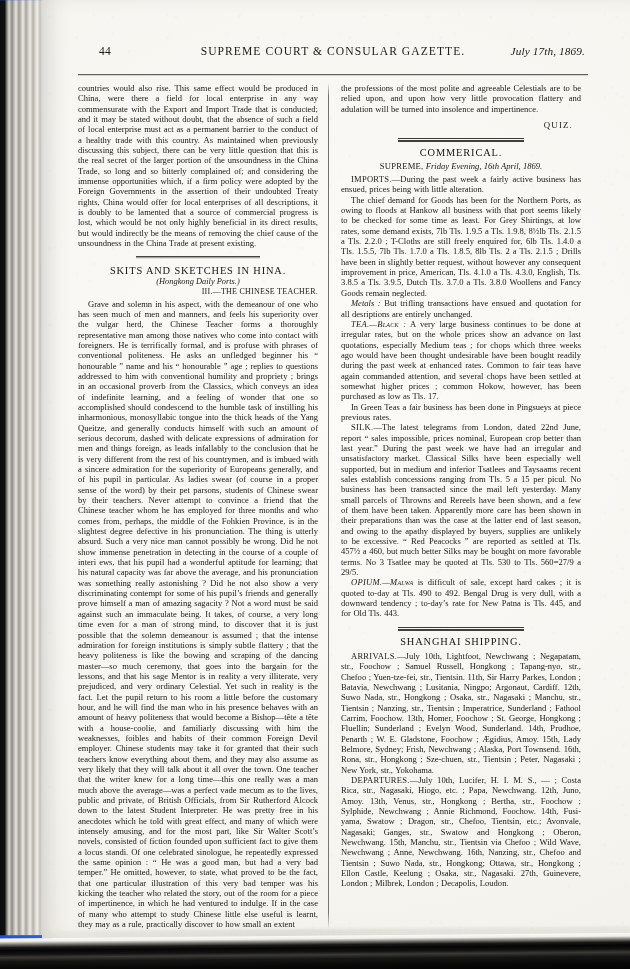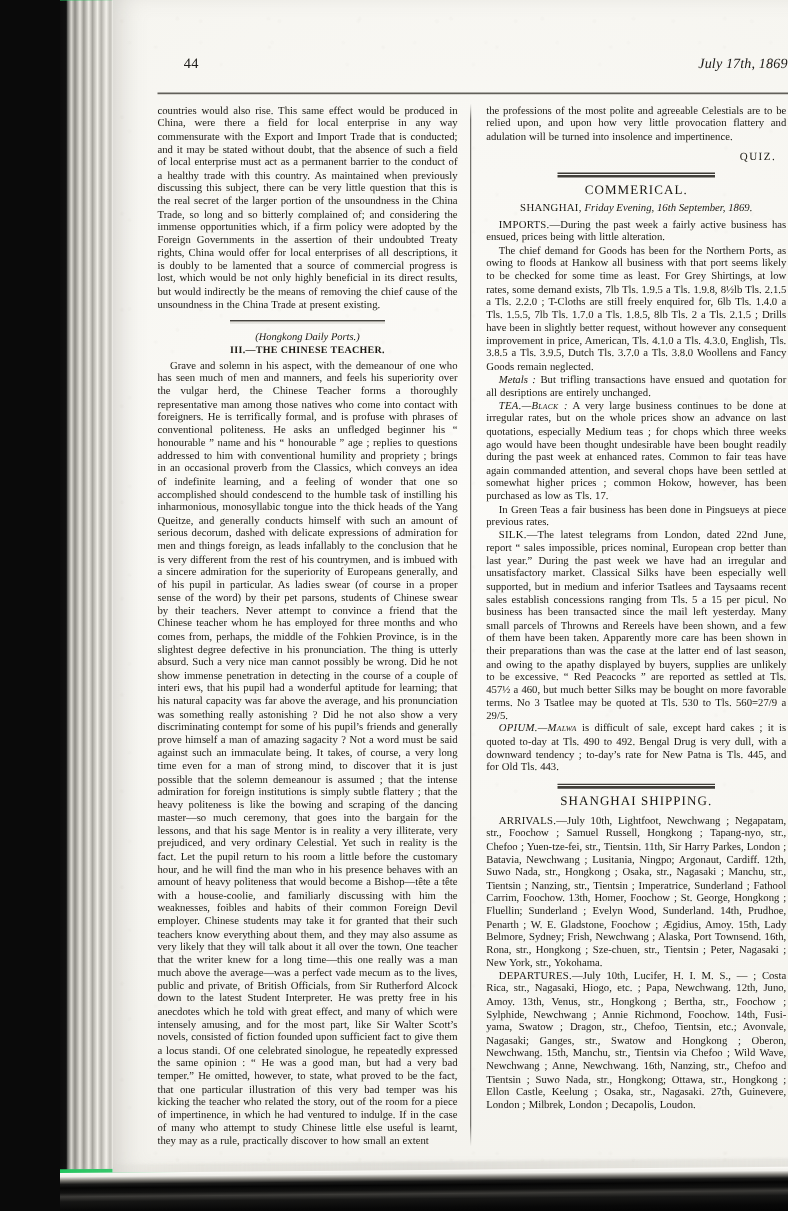--- a/index.html
+++ b/index.html
@@ -12,22 +12,21 @@
     width: 630px;
     height: 969px;
     overflow: hidden;
     font-family: "Liberation Serif", "DejaVu Serif", serif;
   }
 
   
   #scan {
     position: absolute;
     inset: 0;
-    background: #22c55e;
-    margin-left: 48px;
+    background: #1d4ed8;
   }
 
   
   .edge-stack {
     position: absolute;
     left: 0;
     top: 0;
     width: 60px;
     height: 935px;
     background:
@@ -216,27 +215,26 @@
     color: #181610;
   }
   .sec-source {
     text-align: center;
     font-size: 8.4px;
     font-style: italic;
     margin-top: 1px;
     color: #1c1a13;
   }
   .sec-sub {
-    text-align: center;
+    text-align: right;
     font-size: 8.0px;
     margin-top: 1px;
     margin-bottom: 3px;
     letter-spacing: 0.35px;
     color: #1b1912;
-    font-weight: bold;
   }
   .sec-dateline {
     text-align: center;
     font-size: 8.6px;
     margin-top: 3px;
     margin-bottom: 3px;
     color: #1a1811;
   }
   .signoff {
     text-align: right;
@@ -256,53 +254,55 @@
 
 <div id="scan">
 
   <div class="edge-stack"></div>
 
   <div id="page">
     <div class="content">
 
       <div class="running-head">
         <div class="rh-page-no">44</div>
+        <div class="rh-title">SUPREME COURT &amp; CONSULAR GAZETTE.</div>
         <div class="rh-date">July 17th, 1869.</div>
       </div>
       <div class="head-rule"></div>
 
       <div class="columns">
 
         <div class="col col-left">
 
           <p class="body no-indent">countries would also rise. This same effect would be produced in China, were there a field for local enterprise in any way commensurate with the Export and Import Trade that is conducted; and it may be stated without doubt, that the absence of such a field of local enterprise must act as a permanent barrier to the conduct of a healthy trade with this country. As maintained when previously discussing this subject, there can be very little question that this is the real secret of the larger portion of the unsoundness in the China Trade, so long and so bitterly complained of; and considering the immense opportunities which, if a firm policy were adopted by the Foreign Governments in the assertion of their undoubted Treaty rights, China would offer for local enterprises of all descriptions, it is doubly to be lamented that a source of commercial progress is lost, which would be not only highly beneficial in its direct results, but would indirectly be the means of removing the chief cause of the unsoundness in the China Trade at present existing.</p>
 
           <div class="sec-rule"></div>
 
+          <h2 class="sec-title">SKITS AND SKETCHES IN  HINA.</h2>
           <div class="sec-source">(Hongkong Daily Ports.)</div>
           <div class="sec-sub sc">III.—THE CHINESE TEACHER.</div>
 
           <p class="body cont">Grave and solemn in his aspect, with the demeanour of one who has seen much of men and manners, and feels his superiority over the vulgar herd, the Chinese Teacher forms a thoroughly representative man among those natives who come into contact with foreigners. He is terrifically formal, and is profuse with phrases of conventional politeness. He asks an unfledged beginner his “ honourable ” name and his “ honourable ” age ; replies to questions addressed to him with conventional humility and propriety ; brings in an occasional proverb from the  Classics, which conveys an idea of indefinite learning, and a feeling of wonder that one so accomplished should condescend to the humble task of instilling his inharmonious, monosyllabic tongue into the thick heads of the Yang Queitze, and generally conducts himself with such an amount of serious decorum, dashed with delicate expressions of admiration for men and things foreign, as leads infallably to the conclusion that he is very different from the rest of his countrymen, and is imbued with a sincere admiration for the superiority of Europeans generally, and of his pupil in particular. As ladies swear (of course in a proper sense of the word) by their pet parsons, students of Chinese swear by their teachers. Never attempt to convince a friend that the Chinese teacher whom he has employed for three months and who comes from, perhaps, the middle of the Fohkien Province, is in the slightest degree defective in his pronunciation. The thing is utterly absurd. Such a very nice man cannot possibly be wrong. Did he not show immense penetration in detecting in the course of a couple of interi ews, that his pupil had a wonderful aptitude for learning; that his natural capacity was far above the average, and his pronunciation was something really astonishing ? Did he not also show a very discriminating contempt for some of his pupil’s friends and generally prove himself a man of amazing sagacity ? Not a word must be said against such an immaculate being. It takes, of course, a very long time even for a man of strong mind, to discover that it is just possible that the solemn demeanour is assumed ; that the intense admiration for foreign institutions is simply subtle flattery ; that the heavy politeness is like the bowing and scraping of the dancing master—so much ceremony, that goes into the bargain for the lessons, and that his sage Mentor is in reality a very illiterate, very prejudiced, and very ordinary Celestial. Yet such in reality is the fact. Let the pupil return to his room a little before the customary hour, and he will find the man who in his presence behaves with an amount of heavy politeness that would become a Bishop—tête a tête with a house-coolie, and familiarly discussing with him the weaknesses, foibles and habits of their common Foreign Devil employer. Chinese students may take it for granted that their such teachers know everything about them, and they may also assume as very likely that they will talk about it all over the town. One teacher that the writer knew for a long time—this one really was a man much above the average—was a perfect vade mecum as to the lives, public and private, of British Officials, from Sir Rutherford Alcock down to the latest Student Interpreter. He was pretty free in his anecdotes which he told with great effect, and many of which were intensely amusing, and for the most part, like Sir Walter Scott’s novels, consisted of fiction founded upon sufficient fact to give them a locus standi. Of one celebrated sinologue, he repeatedly expressed the same opinion : “ He was a good man, but had a very bad temper.” He omitted, however, to state, what proved to be the fact, that one particular illustration of this very bad temper was his kicking the teacher who related the story, out of the room for a piece of impertinence, in which he had ventured to indulge. If in the case of many who attempt to study Chinese little else useful is learnt, they may as a rule, practically discover to how small an extent</p>
         </div>
 
         <div class="col-rule"></div>
 
         <div class="col col-right">
 
           <p class="body no-indent">the professions of the most polite and agreeable Celestials are to be relied upon, and upon how very little provocation flattery and adulation will be turned into insolence and impertinence.</p>
 
           <div class="signoff">QUIZ.</div>
 
           <div class="sec-rule thick"></div>
 
           <h2 class="sec-title">COMMERICAL.</h2>
 
           <div class="sec-dateline">
-            <span class="sc">SHANGHAI,</span>
-            <span class="it">Friday Evening, 16th September, 1869.</span>
+            <span class="sc">SUPREME,</span>
+            <span class="it">Friday Evening, 16th April, 1869.</span>
           </div>
 
           <div>
             <p class="body cont">
               <span class="sc">IMPORTS.</span><span>—During the past week a fairly active business has ensued, prices being with little alteration.</span>
             </p>
             <p class="body cont">
               <span>The chief demand for Goods has been for the Northern Ports, as owing to floods at Hankow all business with that port seems likely to be checked for some time as least. For Grey Shirtings, at low rates, some demand exists, 7lb Tls. 1.9.5 a Tls. 1.9.8, 8½lb Tls. 2.1.5 a Tls. 2.2.0 ; T-Cloths are still freely enquired for, 6lb Tls. 1.4.0 a Tls. 1.5.5, 7lb Tls. 1.7.0 a Tls. 1.8.5, 8lb Tls. 2 a Tls. 2.1.5 ; Drills have been in slightly better request, without however any consequent improvement in price, American, Tls. 4.1.0 a Tls. 4.3.0, English, Tls. 3.8.5 a Tls. 3.9.5, Dutch Tls. 3.7.0 a Tls. 3.8.0  Woollens and Fancy Goods remain neglected.</span>
             </p>
             <p class="body cont">

